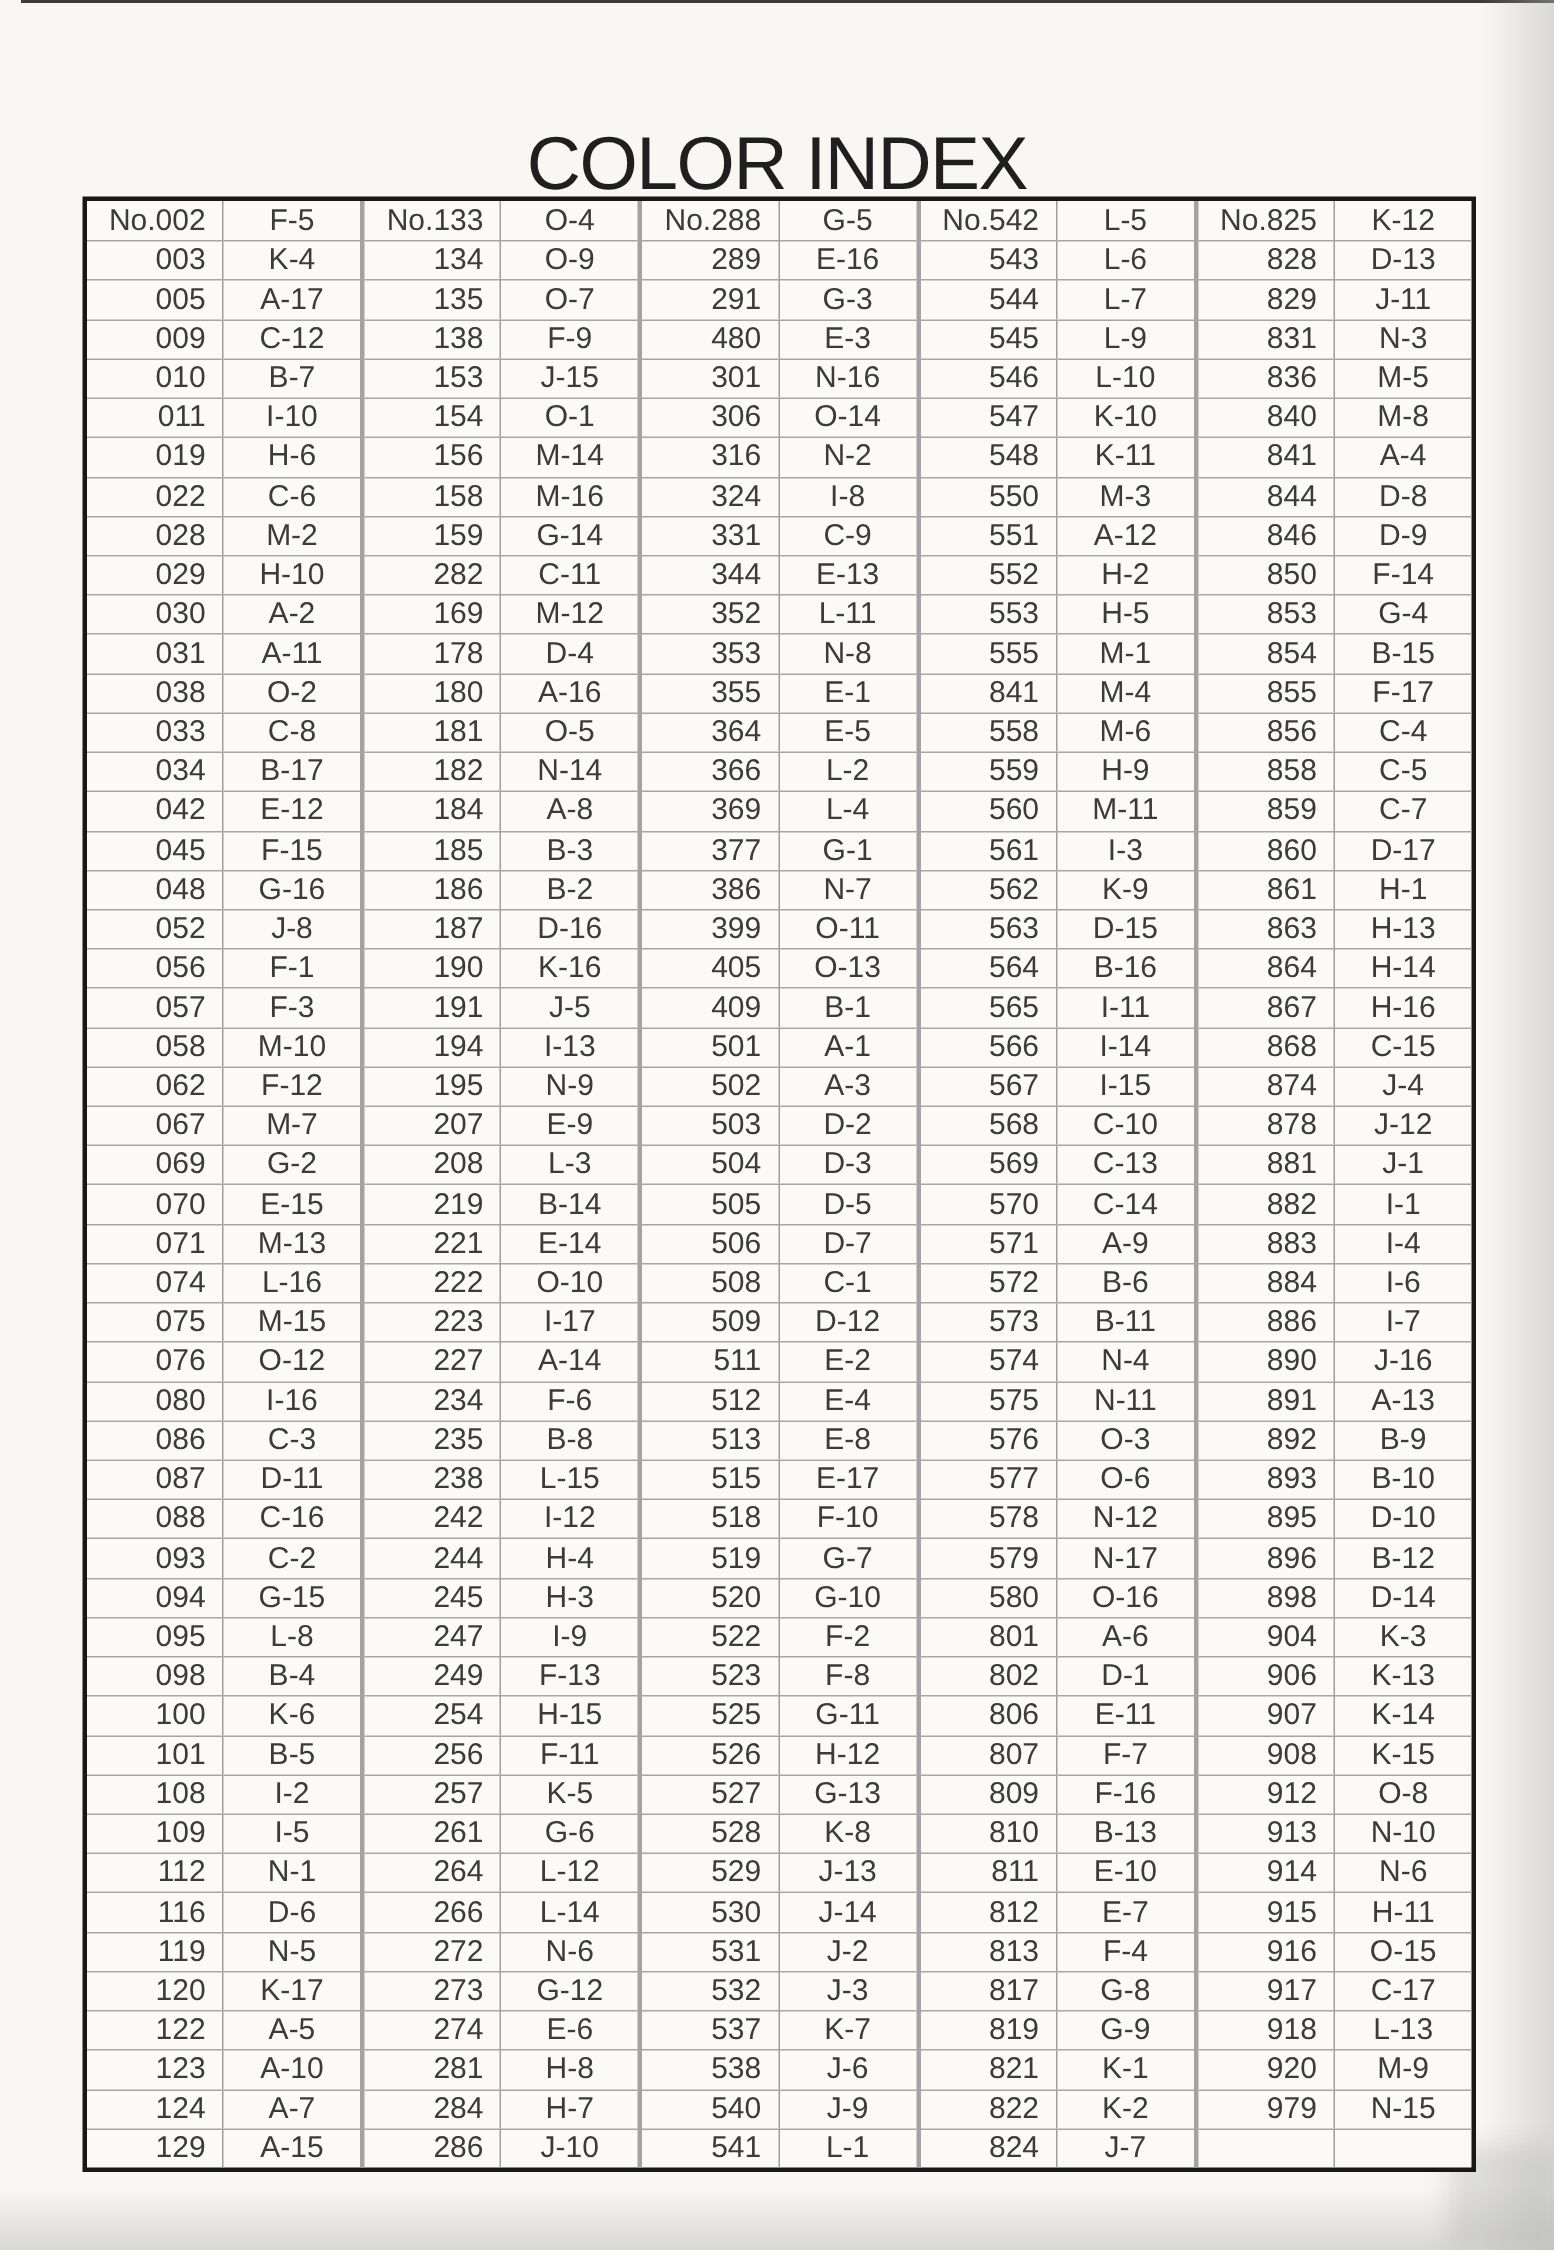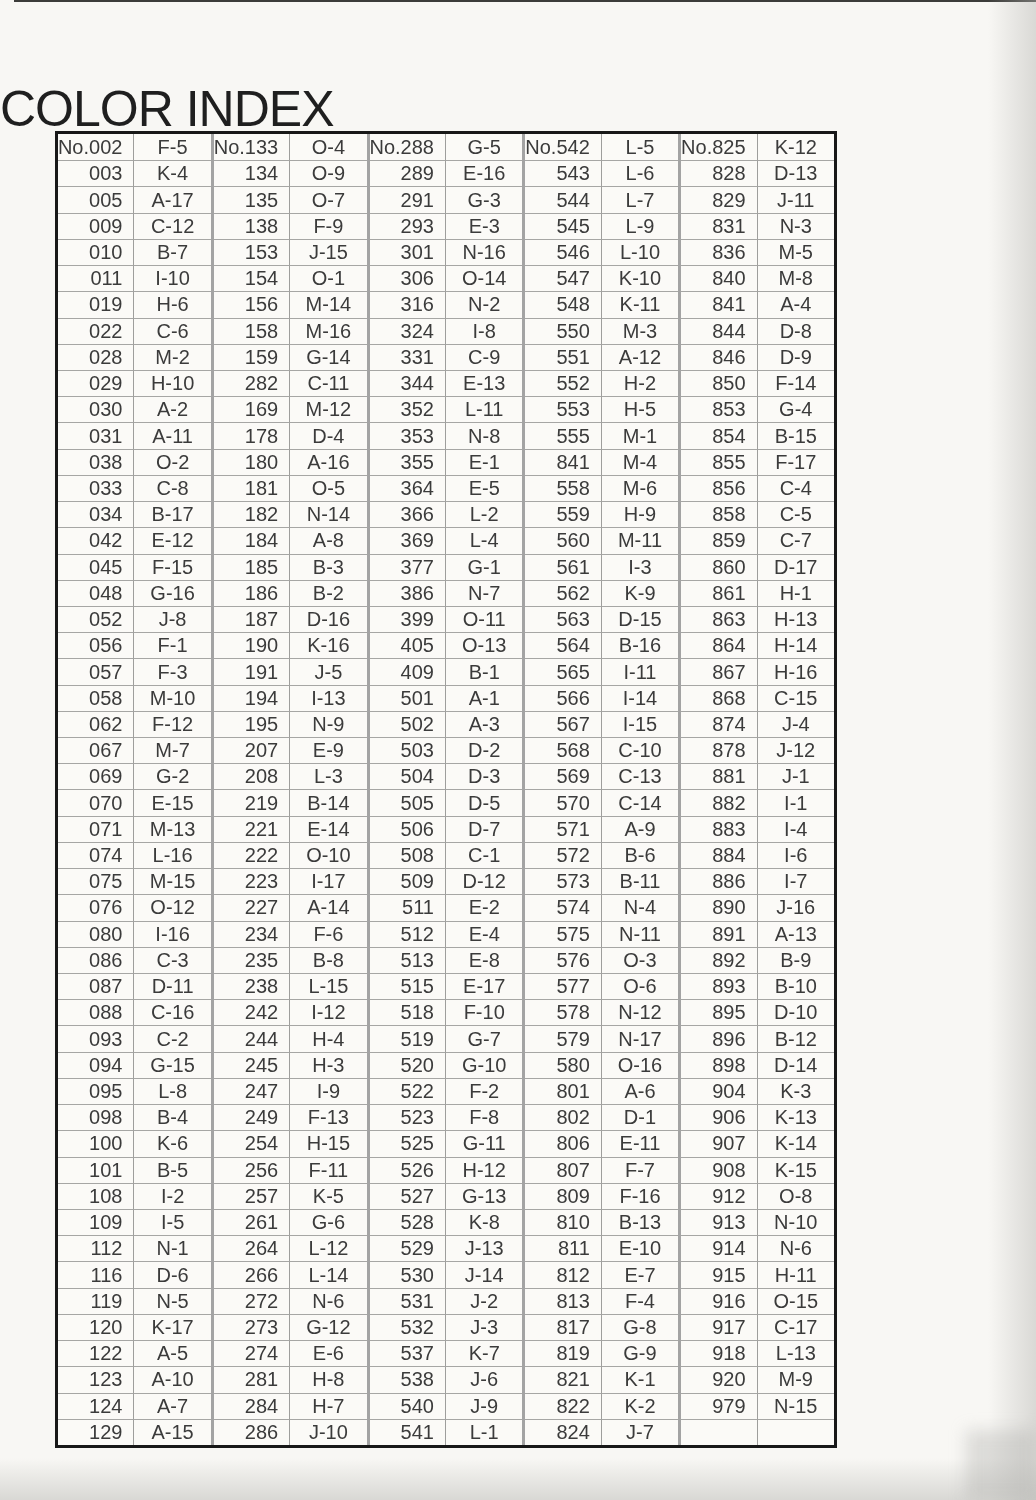--- a/index.html
+++ b/index.html
@@ -48,31 +48,32 @@
     background: #cfcd9e;
     opacity: 0.8;
     filter: blur(1px);
   }
   
   .page-title {
     position: absolute;
     top: 46px;
     left: 0;
     width: 100%;
+    text-align: center;
     font-size: 50px;
     font-weight: 400;
     letter-spacing: -1px;
     color: #1f1f1f;
   }
   
   .index-table {
     position: absolute;
     left: 55px;
     top: 131px;
-    width: 782px;
+    width: 929px;
     height: 1317px;
     box-sizing: border-box;
     border: 3px solid #181818;
     display: flex;
     background: #fbfaf7;
   }
   .col-group {
     flex: 1 1 0;
     display: grid;
     grid-template-columns: 1fr 1fr;
@@ -321,21 +322,21 @@
       <div class="cell num">286</div>
       <div class="cell code">J-10</div>
     </div>
     <div class="col-group">
       <div class="cell num row-first">No.288</div>
       <div class="cell code row-first">G-5</div>
       <div class="cell num">289</div>
       <div class="cell code">E-16</div>
       <div class="cell num">291</div>
       <div class="cell code">G-3</div>
-      <div class="cell num">293</div>
+      <div class="cell num">480</div>
       <div class="cell code">E-3</div>
       <div class="cell num">301</div>
       <div class="cell code">N-16</div>
       <div class="cell num">306</div>
       <div class="cell code">O-14</div>
       <div class="cell num">316</div>
       <div class="cell code">N-2</div>
       <div class="cell num">324</div>
       <div class="cell code">I-8</div>
       <div class="cell num">331</div>

